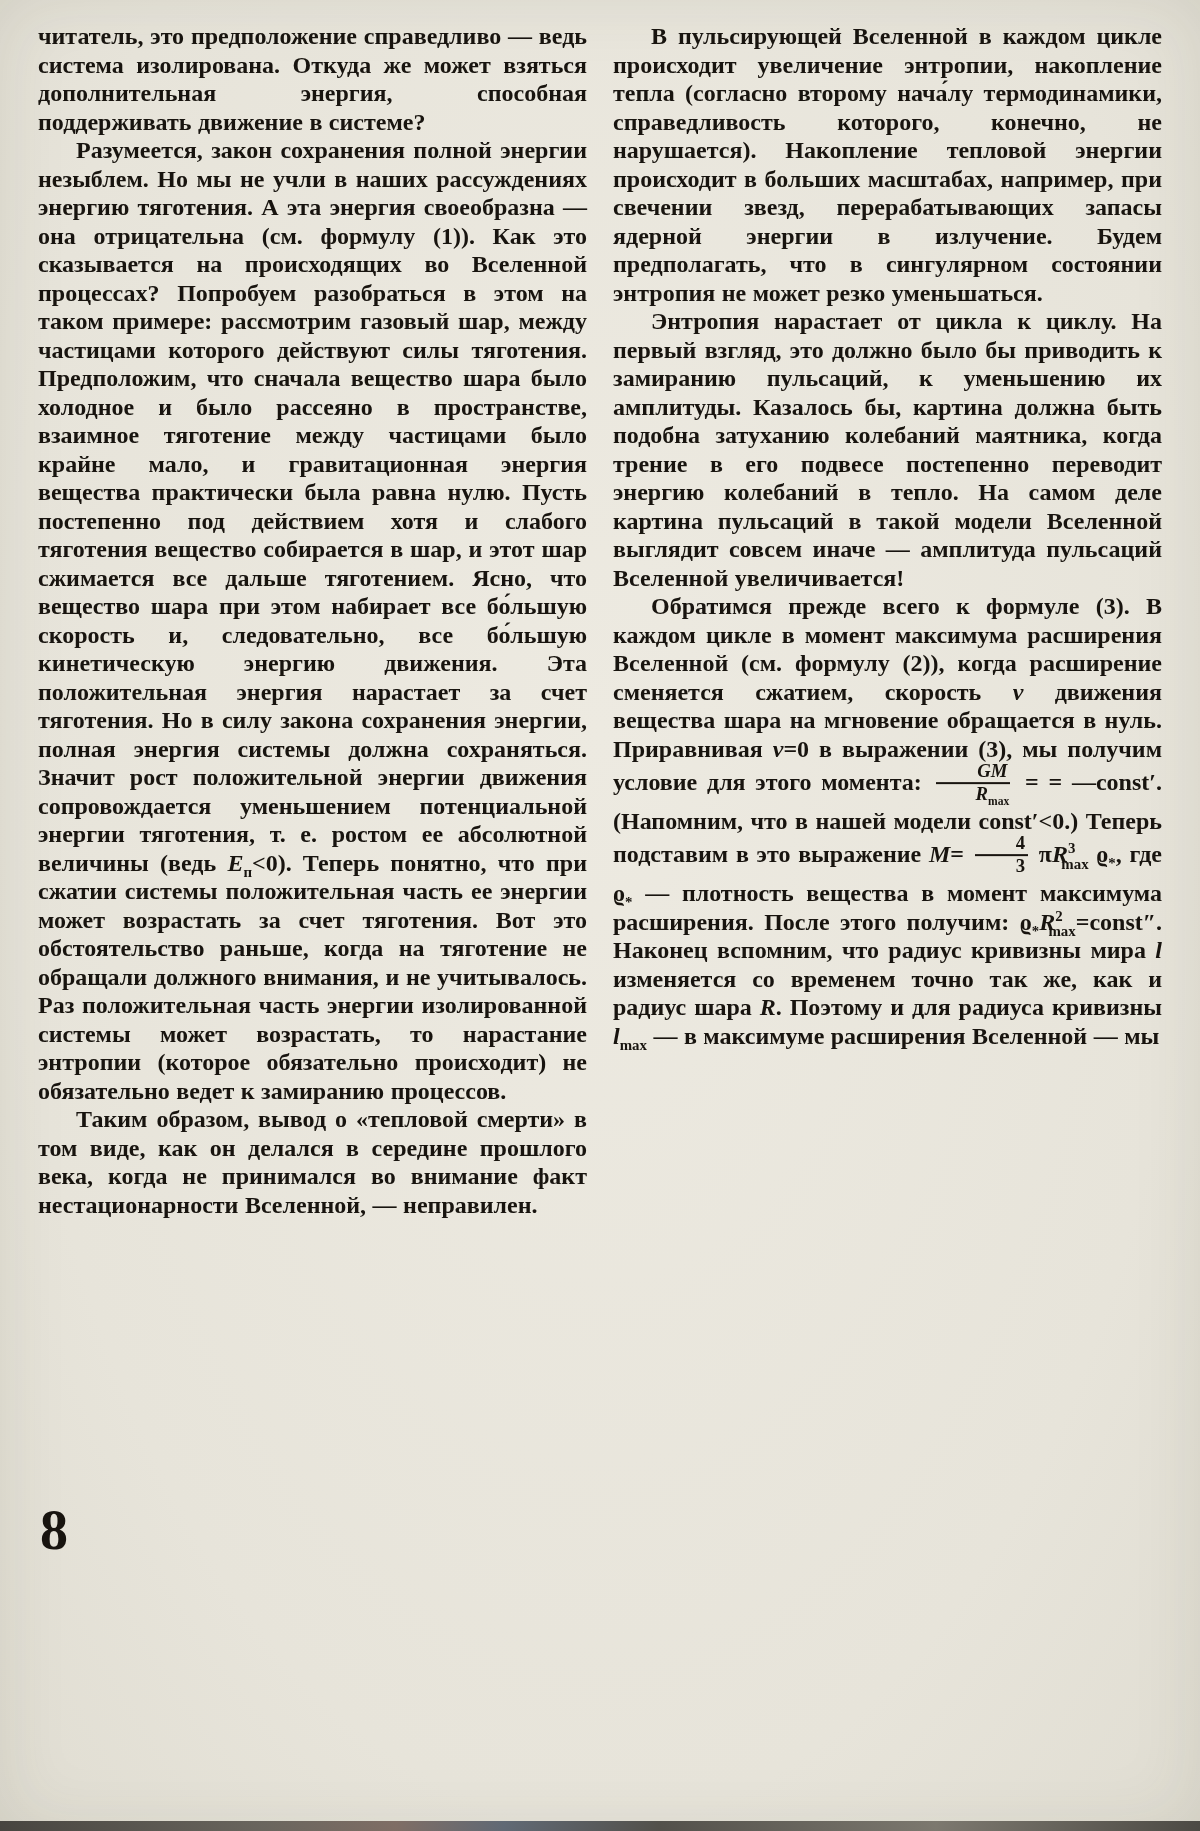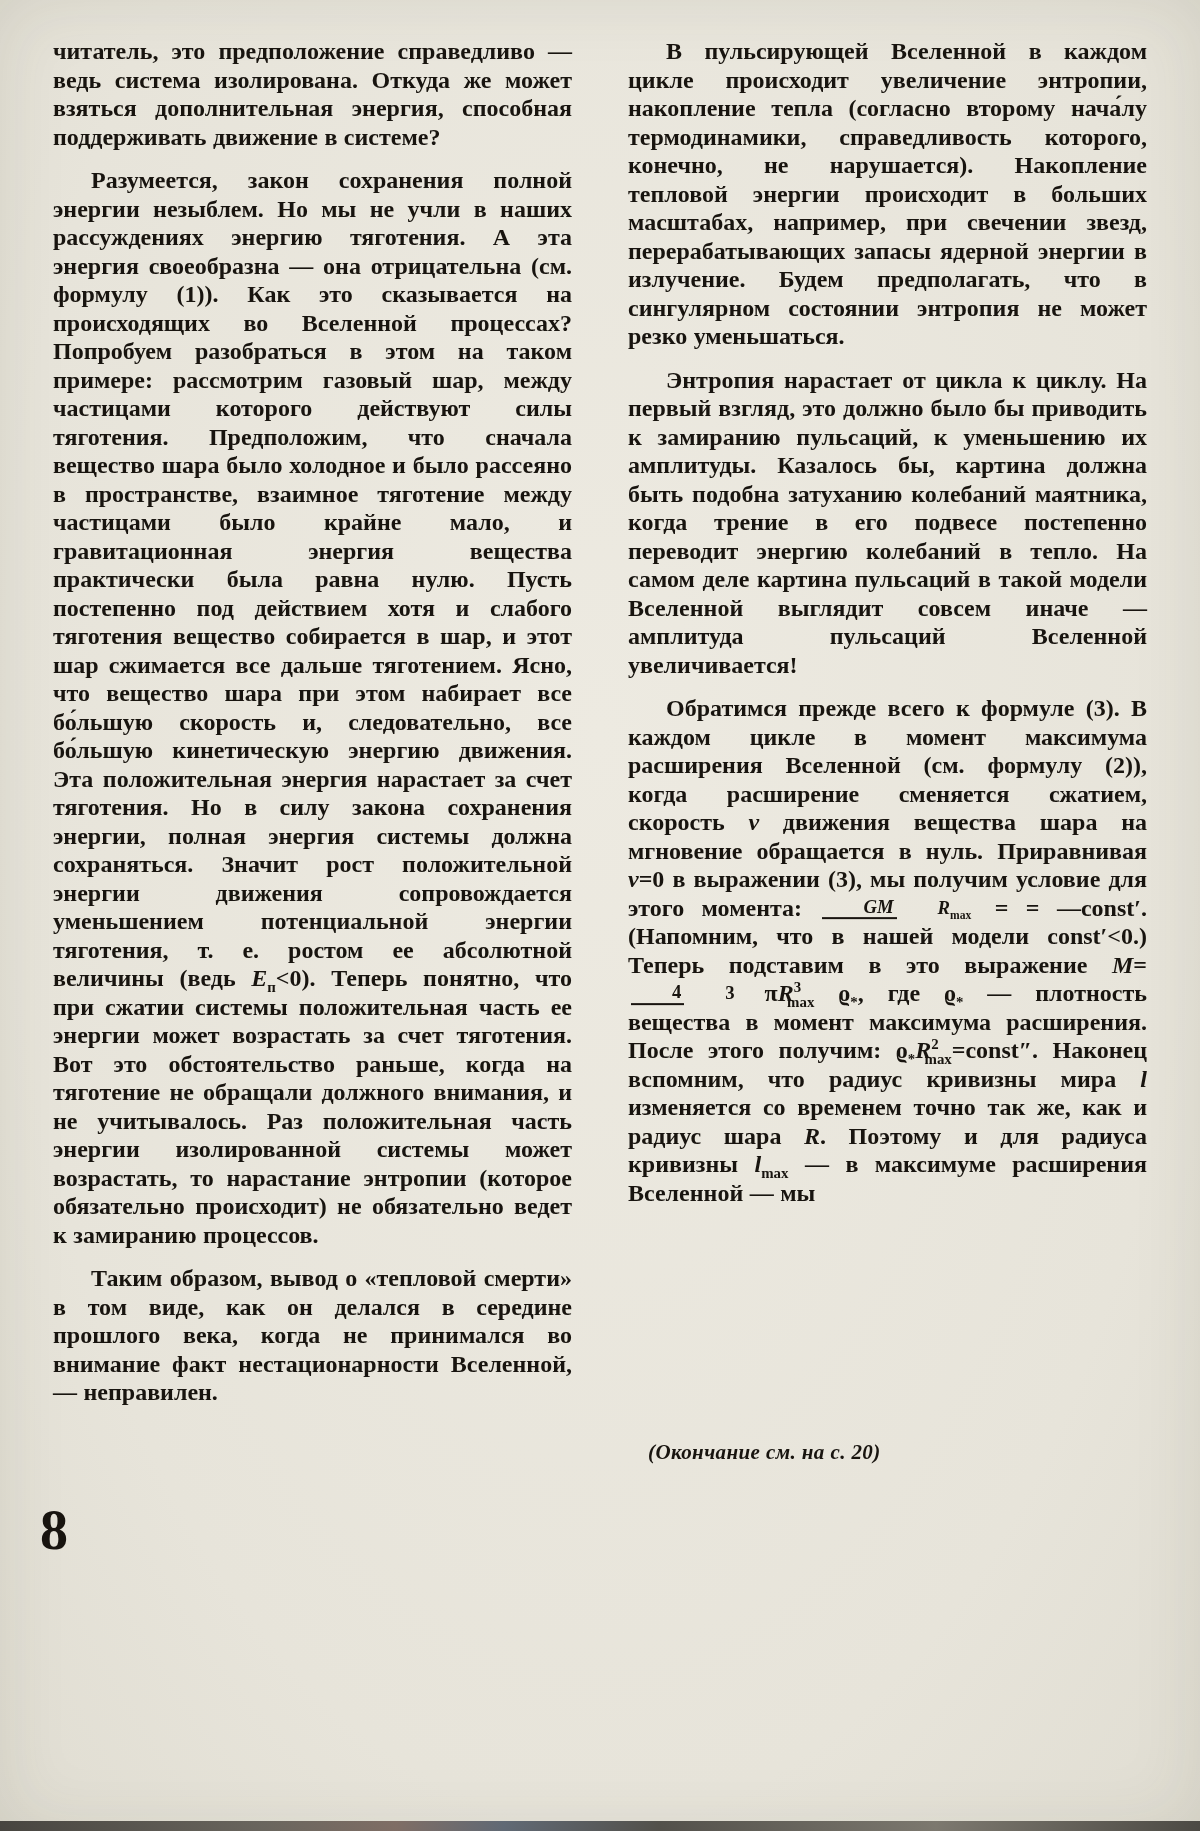--- a/index.html
+++ b/index.html
@@ -21,27 +21,27 @@
   }
   .col {
     width:549px;
     font-size:24px;
     line-height:28.5px;
     font-weight:700;
     text-align:justify;
     hyphens:auto; -webkit-hyphens:auto;
     word-spacing:0.02em;
   }
-  .para { margin:15px; text-indent:38px; }
+  .para { margin:0; text-indent:38px; }
   .para.no-indent { text-indent:0; }
   sub, sup { font-size:0.62em; line-height:0; }
   sub.tight { margin-left:-0.95em; }
   .frac {
     display:inline-flex;
-    flex-direction:row;
+    flex-direction:column;
     align-items:center;
     font-size:0.78em;
     line-height:1.12;
     margin:0 3px;
     vertical-align:middle;
     transform:translateY(-0.1em);
   }
   .frac .fnum { border-bottom:2px solid currentColor; padding:0 3px; }
   .frac .fden { padding:0 3px; }
   .footnote {
@@ -85,19 +85,18 @@
         <p class="para">Обратимся прежде всего к формуле (3). В каждом цикле в момент максимума расширения Вселенной (см. формулу (2)), когда расширение сменяется сжатием, скорость <i>v</i> движения вещества шара на мгновение обращается в нуль. Приравнивая <i>v</i>=0 в выражении (3), мы получим условие для этого момента: <span class="frac">
             <span class="fnum"><i>GM</i></span>
             <span class="fden"><i>R</i><sub>max</sub></span>
           </span> = = —const′. (Напомним, что в нашей модели const′&lt;0.) Теперь подставим в это выражение <i>M</i>= <span class="frac">
             <span class="fnum">4</span>
             <span class="fden">3</span>
           </span> π<i>R</i><sup>3</sup><sub class="tight">max</sub> ϱ<sub>*</sub>, где ϱ<sub>*</sub> — плотность вещества в момент максимума расширения. После этого получим: ϱ<sub>*</sub><i>R</i><sup>2</sup><sub class="tight">max</sub>=const″. Наконец вспомним, что радиус кривизны мира <i>l</i> изменяется со временем точно так же, как и радиус шара <i>R</i>. Поэтому и для радиуса кривизны <i>l</i><sub>max</sub> — в максимуме расширения Вселенной — мы</p>
       </div>
   </div>
 
-  <div class="footnote">(Окончание см. на с. 20)</div>
 
   <div class="page-number">8</div>
 
   <div class="scan-edge"></div>
 
 </div>
 
 </body></html>

